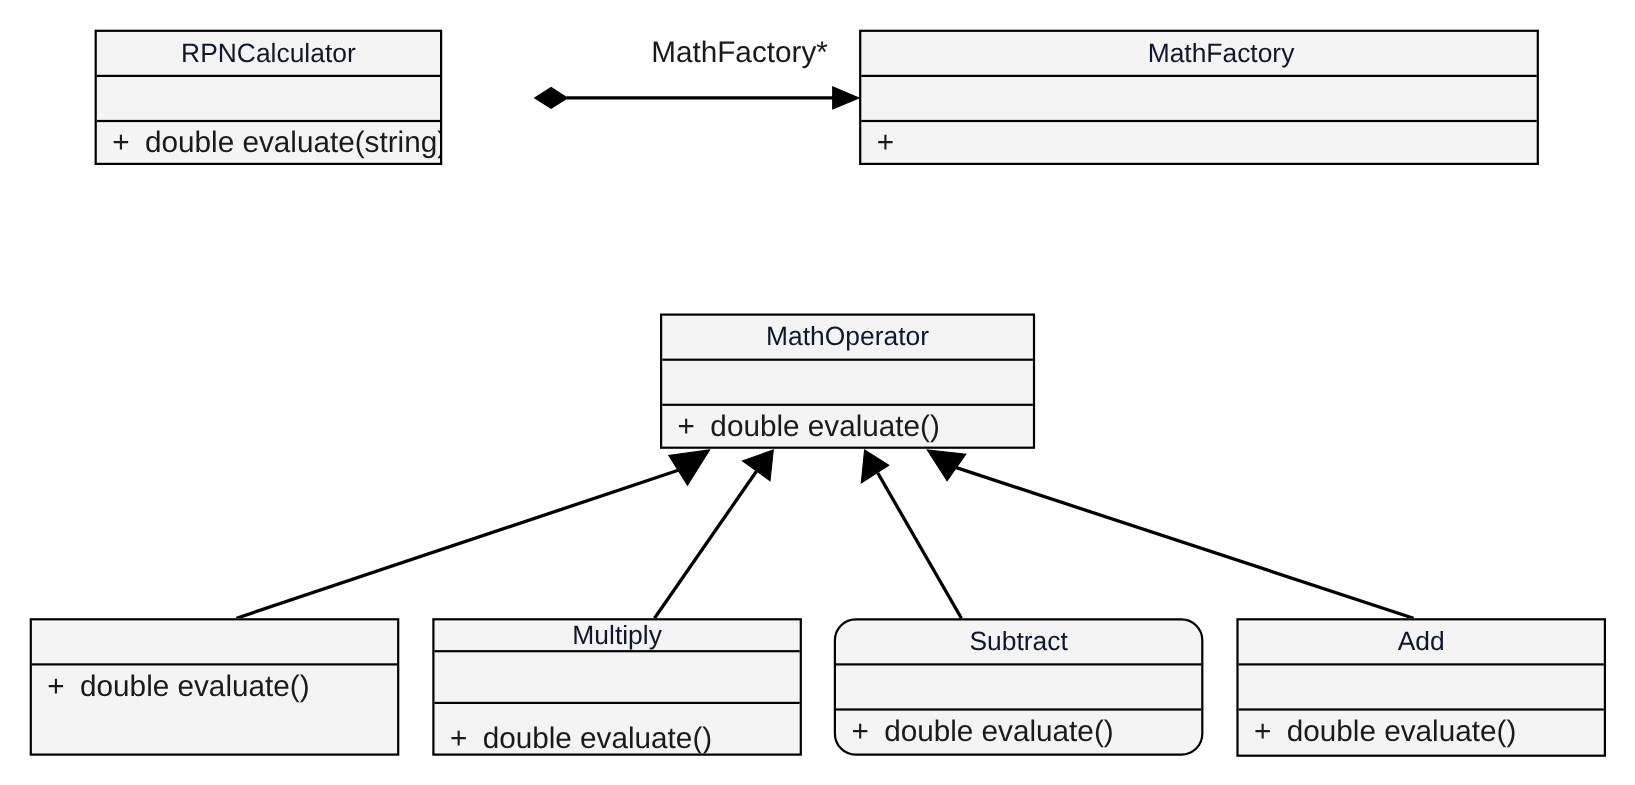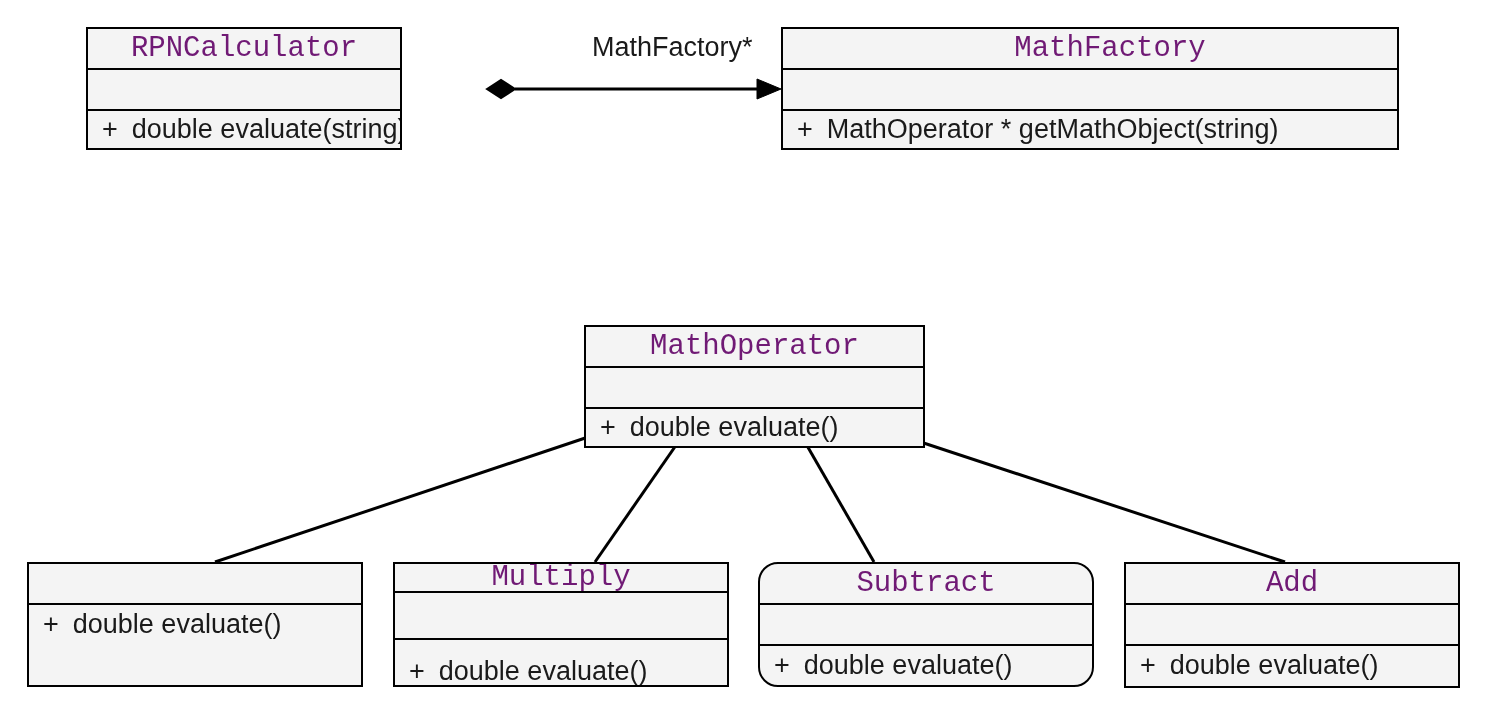--- a/index.html
+++ b/index.html
@@ -27,24 +27,23 @@
   }
   .uml-row {
     box-sizing: border-box;
     display: flex;
     align-items: center;
     overflow: hidden;
     white-space: nowrap;
   }
   .uml-row-name {
     justify-content: center;
-    font-size: 29px;
-    color: #701a75;
+    font-size: 24px;
+    color: #0f172a;
     border-bottom: 2px solid #000000;
-    font-family: Liberation Mono, monospace;
   }
   .uml-row-attrs {
     border-bottom: 2px solid #000000;
   }
   .uml-row-ops {
     font-size: 27px;
     color: #1a1a1a;
     padding-left: 14px;
   }
   .op-vis {
@@ -112,25 +111,24 @@
       <span class="op-vis">+</span>
       <span>double evaluate(string)</span>
     </div>
   </div>
 
   <div class="uml-class" style="left:781px; top:27px; width:618px; height:123px;">
     <div class="uml-row uml-row-name" style="height:41px;padding-left:40px;">MathFactory</div>
     <div class="uml-row uml-row-attrs" style="height:41px;"></div>
     <div class="uml-row uml-row-ops" style="height:37px;">
       <span class="op-vis">+</span>
-      <span>MathOperator * getMathObject(string)</span>
     </div>
   </div>
 
-  <div class="uml-class" style="left:584px; top:285px; width:341px; height:123px;margin-top:40px;">
+  <div class="uml-class" style="left:600px; top:285px; width:341px; height:123px;">
     <div class="uml-row uml-row-name" style="height:41px;">MathOperator</div>
     <div class="uml-row uml-row-attrs" style="height:41px;"></div>
     <div class="uml-row uml-row-ops" style="height:37px;">
       <span class="op-vis">+</span>
       <span>double evaluate()</span>
     </div>
   </div>
 
   <div class="uml-class" style="left:27px; top:562px; width:336px; height:125px;">
     <div class="uml-row uml-row-attrs" style="height:41px;"></div>

